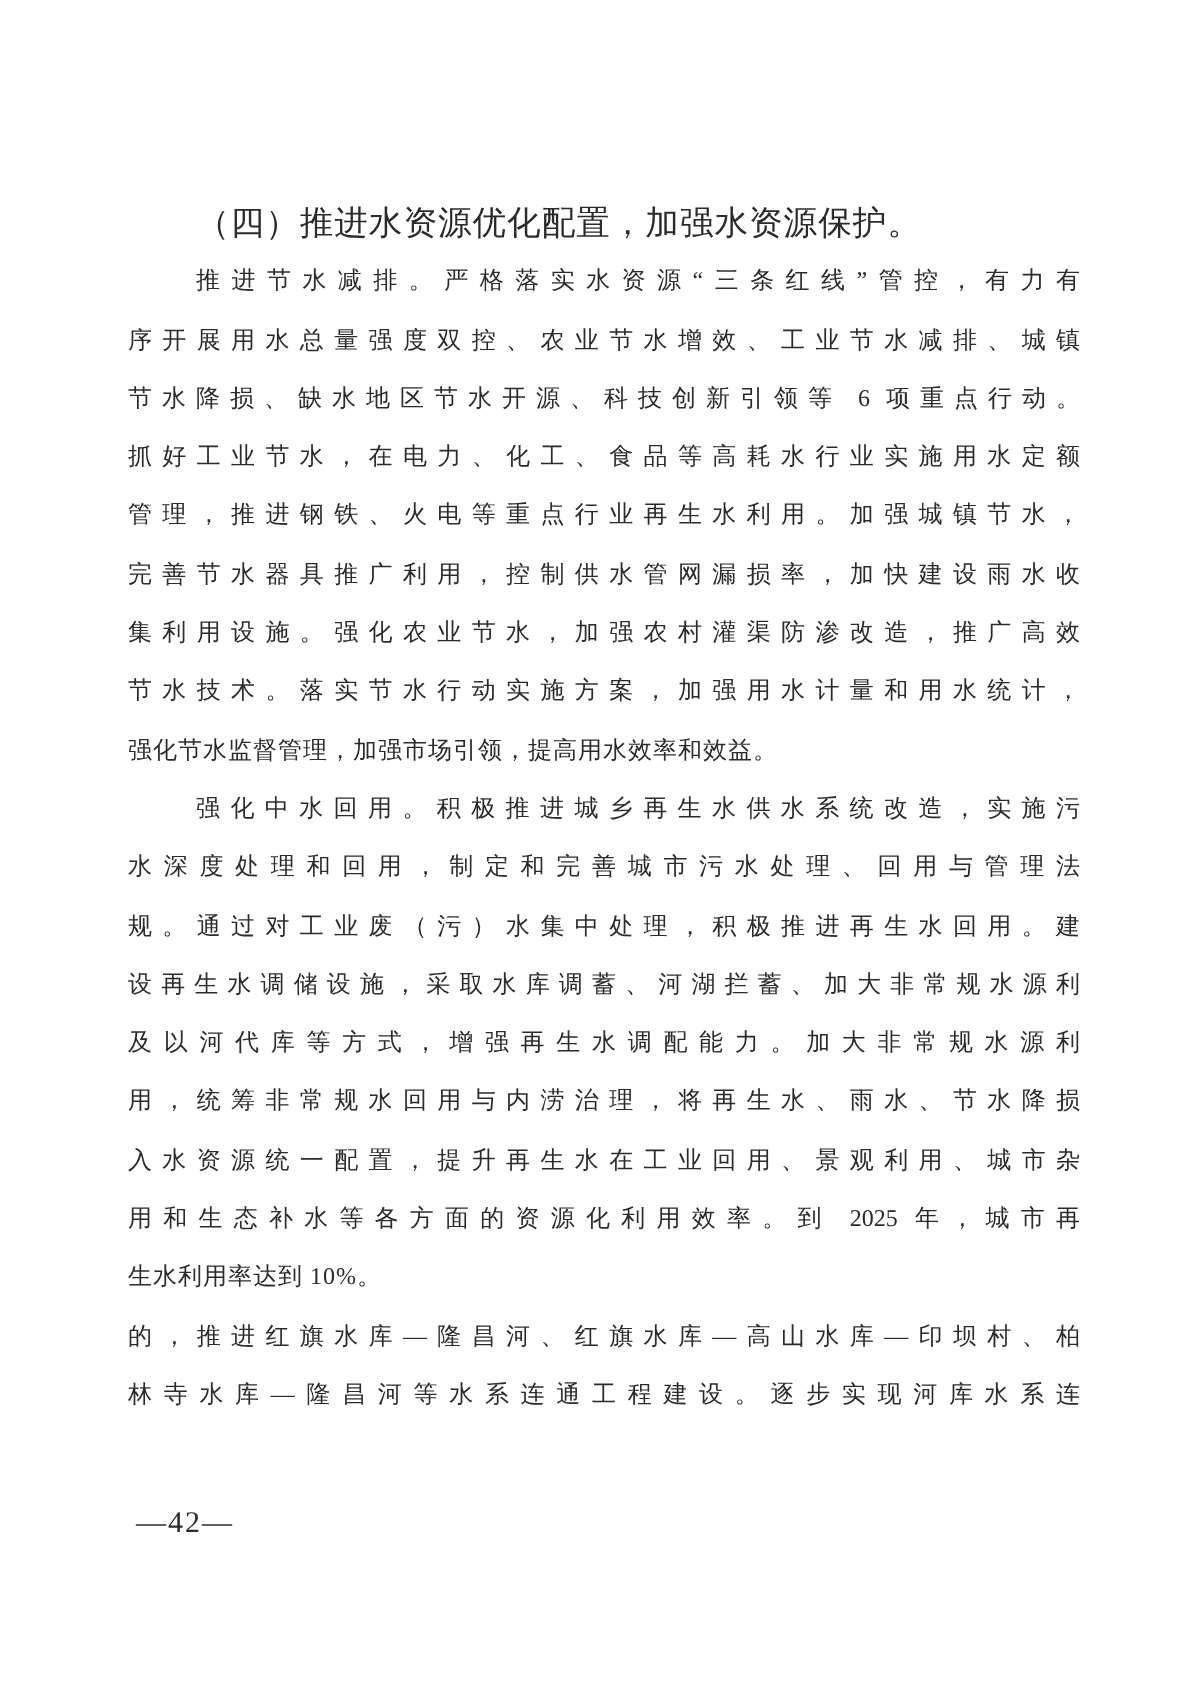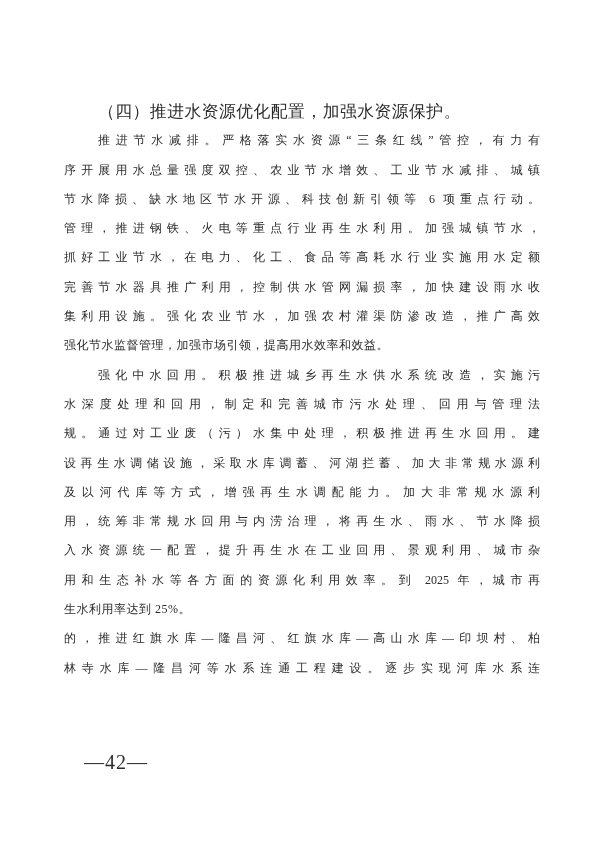--- a/index.html
+++ b/index.html
@@ -42,56 +42,57 @@
     overflow: hidden;
   }
   .line.first {
     text-indent: 34px;
   }
   .paragraph.heading .line {
     font-size: 16.8px;
   }
   .page-number {
     position: absolute;
-    left: 84px;
+    left: 68px;
     top: 750px;
-    font-size: 20px;
+    font-size: 15px;
     line-height: 24px;
     letter-spacing: 1px;
     color: #2b2b2b;
   }
 </style>
 </head>
 <body>
 
 <div class="page" style="background: rgb(255, 255, 255); color: rgb(43, 43, 43);">
   <div class="textblock">
       <div class="paragraph heading">
         <div class="line first">（四）推进水资源优化配置，加强水资源保护。</div>
       </div>
       <div class="paragraph">
         <div class="line fill first">推进节水减排。严格落实水资源“三条红线”管控，有力有</div>
         <div class="line fill">序开展用水总量强度双控、农业节水增效、工业节水减排、城镇</div>
         <div class="line fill">节水降损、缺水地区节水开源、科技创新引领等 6 项重点行动。</div>
+        <div class="line fill">抓好工业节水，在电力、化工、食品等高耗水行业实施用水定额</div>
         <div class="line fill">管理，推进钢铁、火电等重点行业再生水利用。加强城镇节水，</div>
-        <div class="line fill">抓好工业节水，在电力、化工、食品等高耗水行业实施用水定额</div>
         <div class="line fill">完善节水器具推广利用，控制供水管网漏损率，加快建设雨水收</div>
         <div class="line fill">集利用设施。强化农业节水，加强农村灌渠防渗改造，推广高效</div>
+        <div class="line fill">节水技术。落实节水行动实施方案，加强用水计量和用水统计，</div>
         <div class="line">强化节水监督管理，加强市场引领，提高用水效率和效益。</div>
       </div>
       <div class="paragraph">
         <div class="line fill first">强化中水回用。积极推进城乡再生水供水系统改造，实施污</div>
         <div class="line fill">水深度处理和回用，制定和完善城市污水处理、回用与管理法</div>
         <div class="line fill">规。通过对工业废（污）水集中处理，积极推进再生水回用。建</div>
         <div class="line fill">设再生水调储设施，采取水库调蓄、河湖拦蓄、加大非常规水源利</div>
         <div class="line fill">及以河代库等方式，增强再生水调配能力。加大非常规水源利</div>
         <div class="line fill">用，统筹非常规水回用与内涝治理，将再生水、雨水、节水降损</div>
         <div class="line fill">入水资源统一配置，提升再生水在工业回用、景观利用、城市杂</div>
         <div class="line fill">用和生态补水等各方面的资源化利用效率。到 2025 年，城市再</div>
-        <div class="line">生水利用率达到 25%。</div>
+        <div class="line">生水利用率达到 10%。</div>
       </div>
       <div class="paragraph">
         <div class="line fill">的，推进红旗水库—隆昌河、红旗水库—高山水库—印坝村、柏</div>
         <div class="line fill">林寺水库—隆昌河等水系连通工程建设。逐步实现河库水系连</div>
       </div>
     </div>
   <div class="page-number">—42—</div>
 </div>
 
 </body></html>

